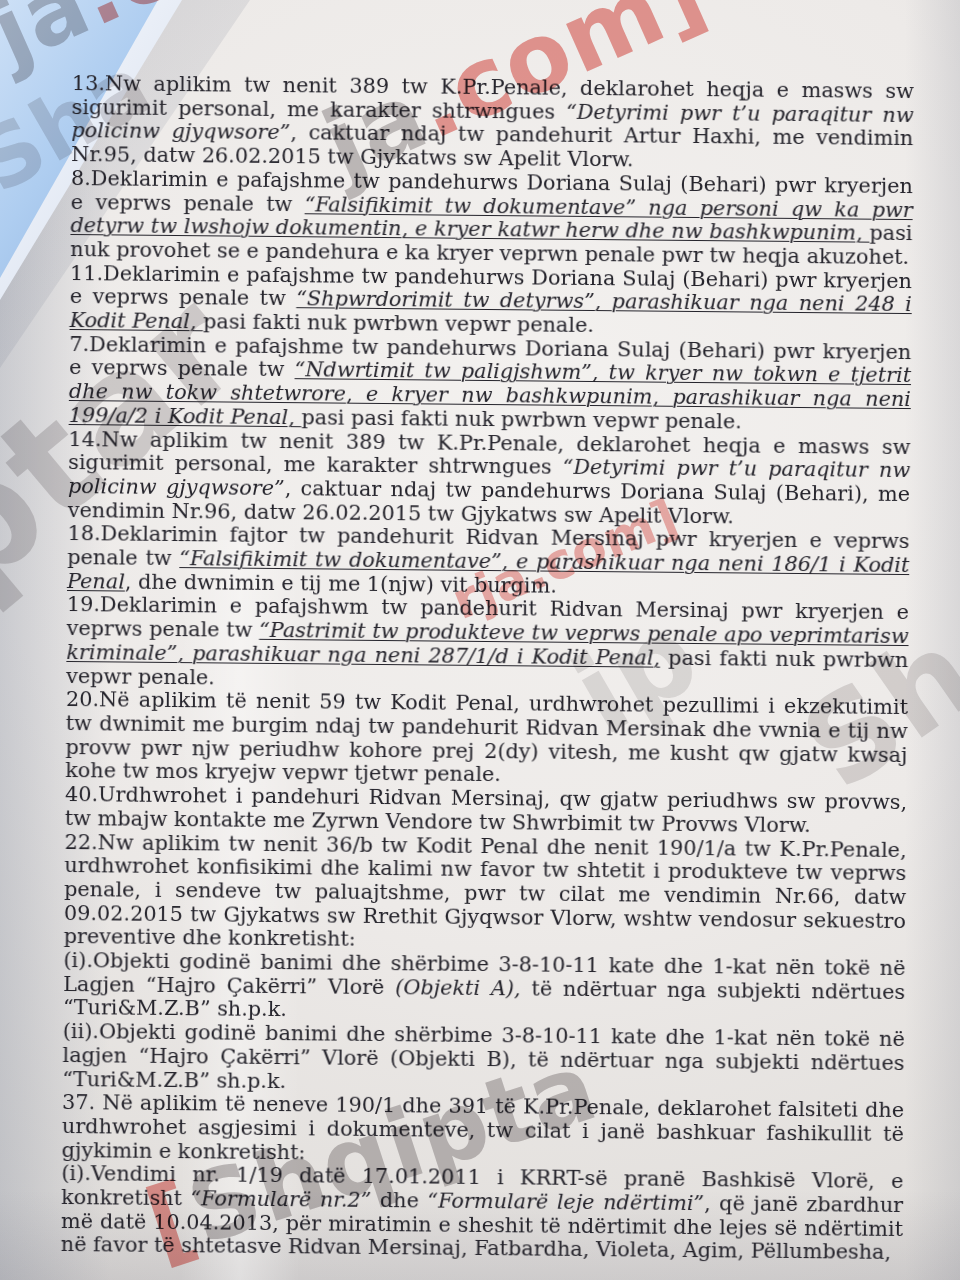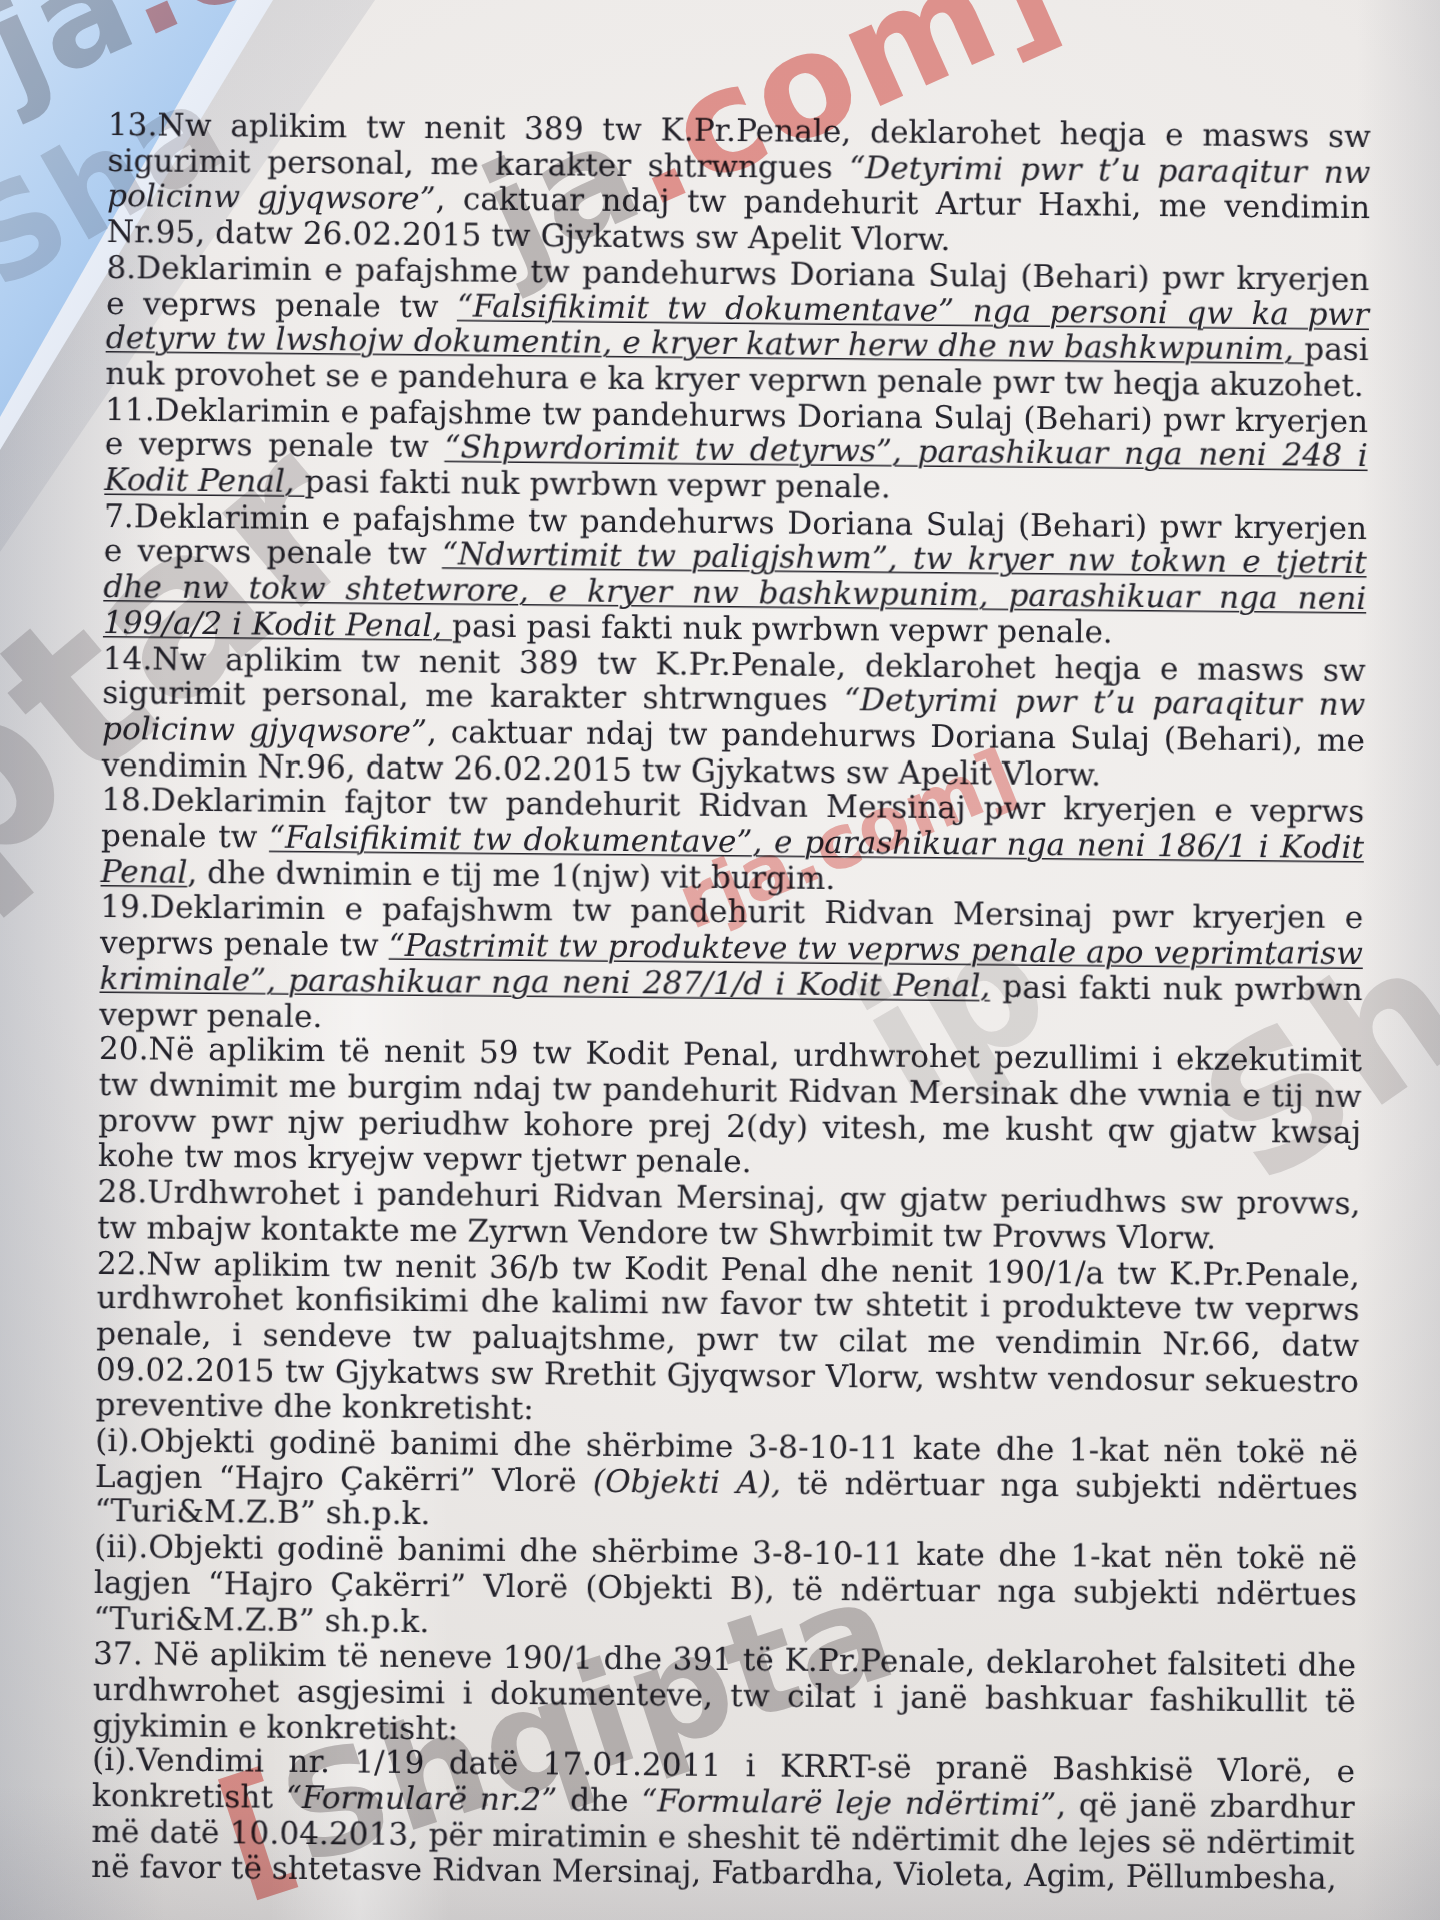--- a/index.html
+++ b/index.html
@@ -80,21 +80,21 @@
 
   <div class="doc">
       <p class="para"><span class="b">13.</span><span>Nw aplikim tw nenit 389 tw K.Pr.Penale, deklarohet heqja e masws sw sigurimit personal, me karakter shtrwngues </span><span class="i">“Detyrimi pwr t’u paraqitur nw policinw gjyqwsore”</span><span>, caktuar ndaj tw pandehurit Artur Haxhi, me vendimin Nr.95, datw 26.02.2015 tw Gjykatws sw Apelit Vlorw.</span></p>
       <p class="para"><span class="b">8.</span><span>Deklarimin e pafajshme tw pandehurws Doriana Sulaj (Behari) pwr kryerjen e veprws penale tw </span><span class="i u">“Falsifikimit tw dokumentave” nga personi qw ka pwr detyrw tw lwshojw dokumentin, e kryer katwr herw dhe nw bashkwpunim, </span><span>pasi nuk provohet se e pandehura e ka kryer veprwn penale pwr tw heqja akuzohet.</span></p>
       <p class="para"><span class="b">11.</span><span>Deklarimin e pafajshme tw pandehurws Doriana Sulaj (Behari) pwr kryerjen e veprws penale tw </span><span class="i u">“Shpwrdorimit tw detyrws”, parashikuar nga neni 248 i Kodit Penal, </span><span>pasi fakti nuk pwrbwn vepwr penale.</span></p>
       <p class="para"><span class="b">7.</span><span>Deklarimin e pafajshme tw pandehurws Doriana Sulaj (Behari) pwr kryerjen e veprws penale tw </span><span class="i u">“Ndwrtimit tw paligjshwm”, tw kryer nw tokwn e tjetrit dhe nw tokw shtetwrore, e kryer nw bashkwpunim, parashikuar nga neni 199/a/2 i Kodit Penal, </span><span>pasi pasi fakti nuk pwrbwn vepwr penale.</span></p>
       <p class="para"><span class="b">14.</span><span>Nw aplikim tw nenit 389 tw K.Pr.Penale, deklarohet heqja e masws sw sigurimit personal, me karakter shtrwngues </span><span class="i">“Detyrimi pwr t’u paraqitur nw policinw gjyqwsore”</span><span>, caktuar ndaj tw pandehurws Doriana Sulaj (Behari), me vendimin Nr.96, datw 26.02.2015 tw Gjykatws sw Apelit Vlorw.</span></p>
       <p class="para"><span class="b">18.</span><span>Deklarimin fajtor tw pandehurit Ridvan Mersinaj pwr kryerjen e veprws penale tw </span><span class="i u">“Falsifikimit tw dokumentave”, e parashikuar nga neni 186/1 i Kodit Penal</span><span>, dhe dwnimin e tij me 1(njw) vit burgim.</span></p>
       <p class="para"><span class="b">19.</span><span>Deklarimin e pafajshwm tw pandehurit Ridvan Mersinaj pwr kryerjen e veprws penale tw </span><span class="i u">“Pastrimit tw produkteve tw veprws penale apo veprimtarisw kriminale”, parashikuar nga neni 287/1/d i Kodit Penal,</span><span> pasi fakti nuk pwrbwn vepwr penale.</span></p>
       <p class="para"><span class="b">20.</span><span>Në aplikim të nenit 59 tw Kodit Penal, urdhwrohet pezullimi i ekzekutimit tw dwnimit me burgim ndaj tw pandehurit Ridvan Mersinak dhe vwnia e tij nw provw pwr njw periudhw kohore prej 2(dy) vitesh, me kusht qw gjatw kwsaj kohe tw mos kryejw vepwr tjetwr penale.</span></p>
-      <p class="para"><span class="b">28.</span><span>Urdhwrohet i pandehuri Ridvan Mersinaj, qw gjatw periudhws sw provws, tw mbajw kontakte me Zyrwn Vendore tw Shwrbimit tw Provws Vlorw.</span></p>
+      <p class="para"><span class="b">40.</span><span>Urdhwrohet i pandehuri Ridvan Mersinaj, qw gjatw periudhws sw provws, tw mbajw kontakte me Zyrwn Vendore tw Shwrbimit tw Provws Vlorw.</span></p>
       <p class="para"><span class="b">22.</span><span>Nw aplikim tw nenit 36/b tw Kodit Penal dhe nenit 190/1/a tw K.Pr.Penale, urdhwrohet konfisikimi dhe kalimi nw favor tw shtetit i produkteve tw veprws penale, i sendeve tw paluajtshme, pwr tw cilat me vendimin Nr.66, datw 09.02.2015 tw Gjykatws sw Rrethit Gjyqwsor Vlorw, wshtw vendosur sekuestro preventive dhe konkretisht:</span></p>
       <p class="para"><span class="b">(i).</span><span>Objekti godinë banimi dhe shërbime 3-8-10-11 kate dhe 1-kat nën tokë në Lagjen “Hajro Çakërri” Vlorë </span><span class="i">(Objekti A),</span><span> të ndërtuar nga subjekti ndërtues “Turi&amp;M.Z.B” sh.p.k.</span></p>
       <p class="para"><span class="b">(ii).</span><span>Objekti godinë banimi dhe shërbime 3-8-10-11 kate dhe 1-kat nën tokë në lagjen “Hajro Çakërri” Vlorë (Objekti B), të ndërtuar nga subjekti ndërtues “Turi&amp;M.Z.B” sh.p.k.</span></p>
       <p class="para"><span class="b">37.</span><span> Në aplikim të neneve 190/1 dhe 391 të K.Pr.Penale, deklarohet falsiteti dhe urdhwrohet asgjesimi i dokumenteve, tw cilat i janë bashkuar fashikullit të gjykimin e konkretisht:</span></p>
       <p class="para"><span class="b">(i).</span><span>Vendimi nr. 1/19 datë 17.01.2011 i KRRT-së pranë Bashkisë Vlorë, e konkretisht </span><span class="i">“Formularë nr.2”</span><span> dhe </span><span class="i">“Formularë leje ndërtimi”</span><span>, që janë zbardhur më datë 10.04.2013, për miratimin e sheshit të ndërtimit dhe lejes së ndërtimit në favor të shtetasve Ridvan Mersinaj, Fatbardha, Violeta, Agim, Pëllumbesha,</span></p>
     </div>
 
 </div>
 
 </body></html>

